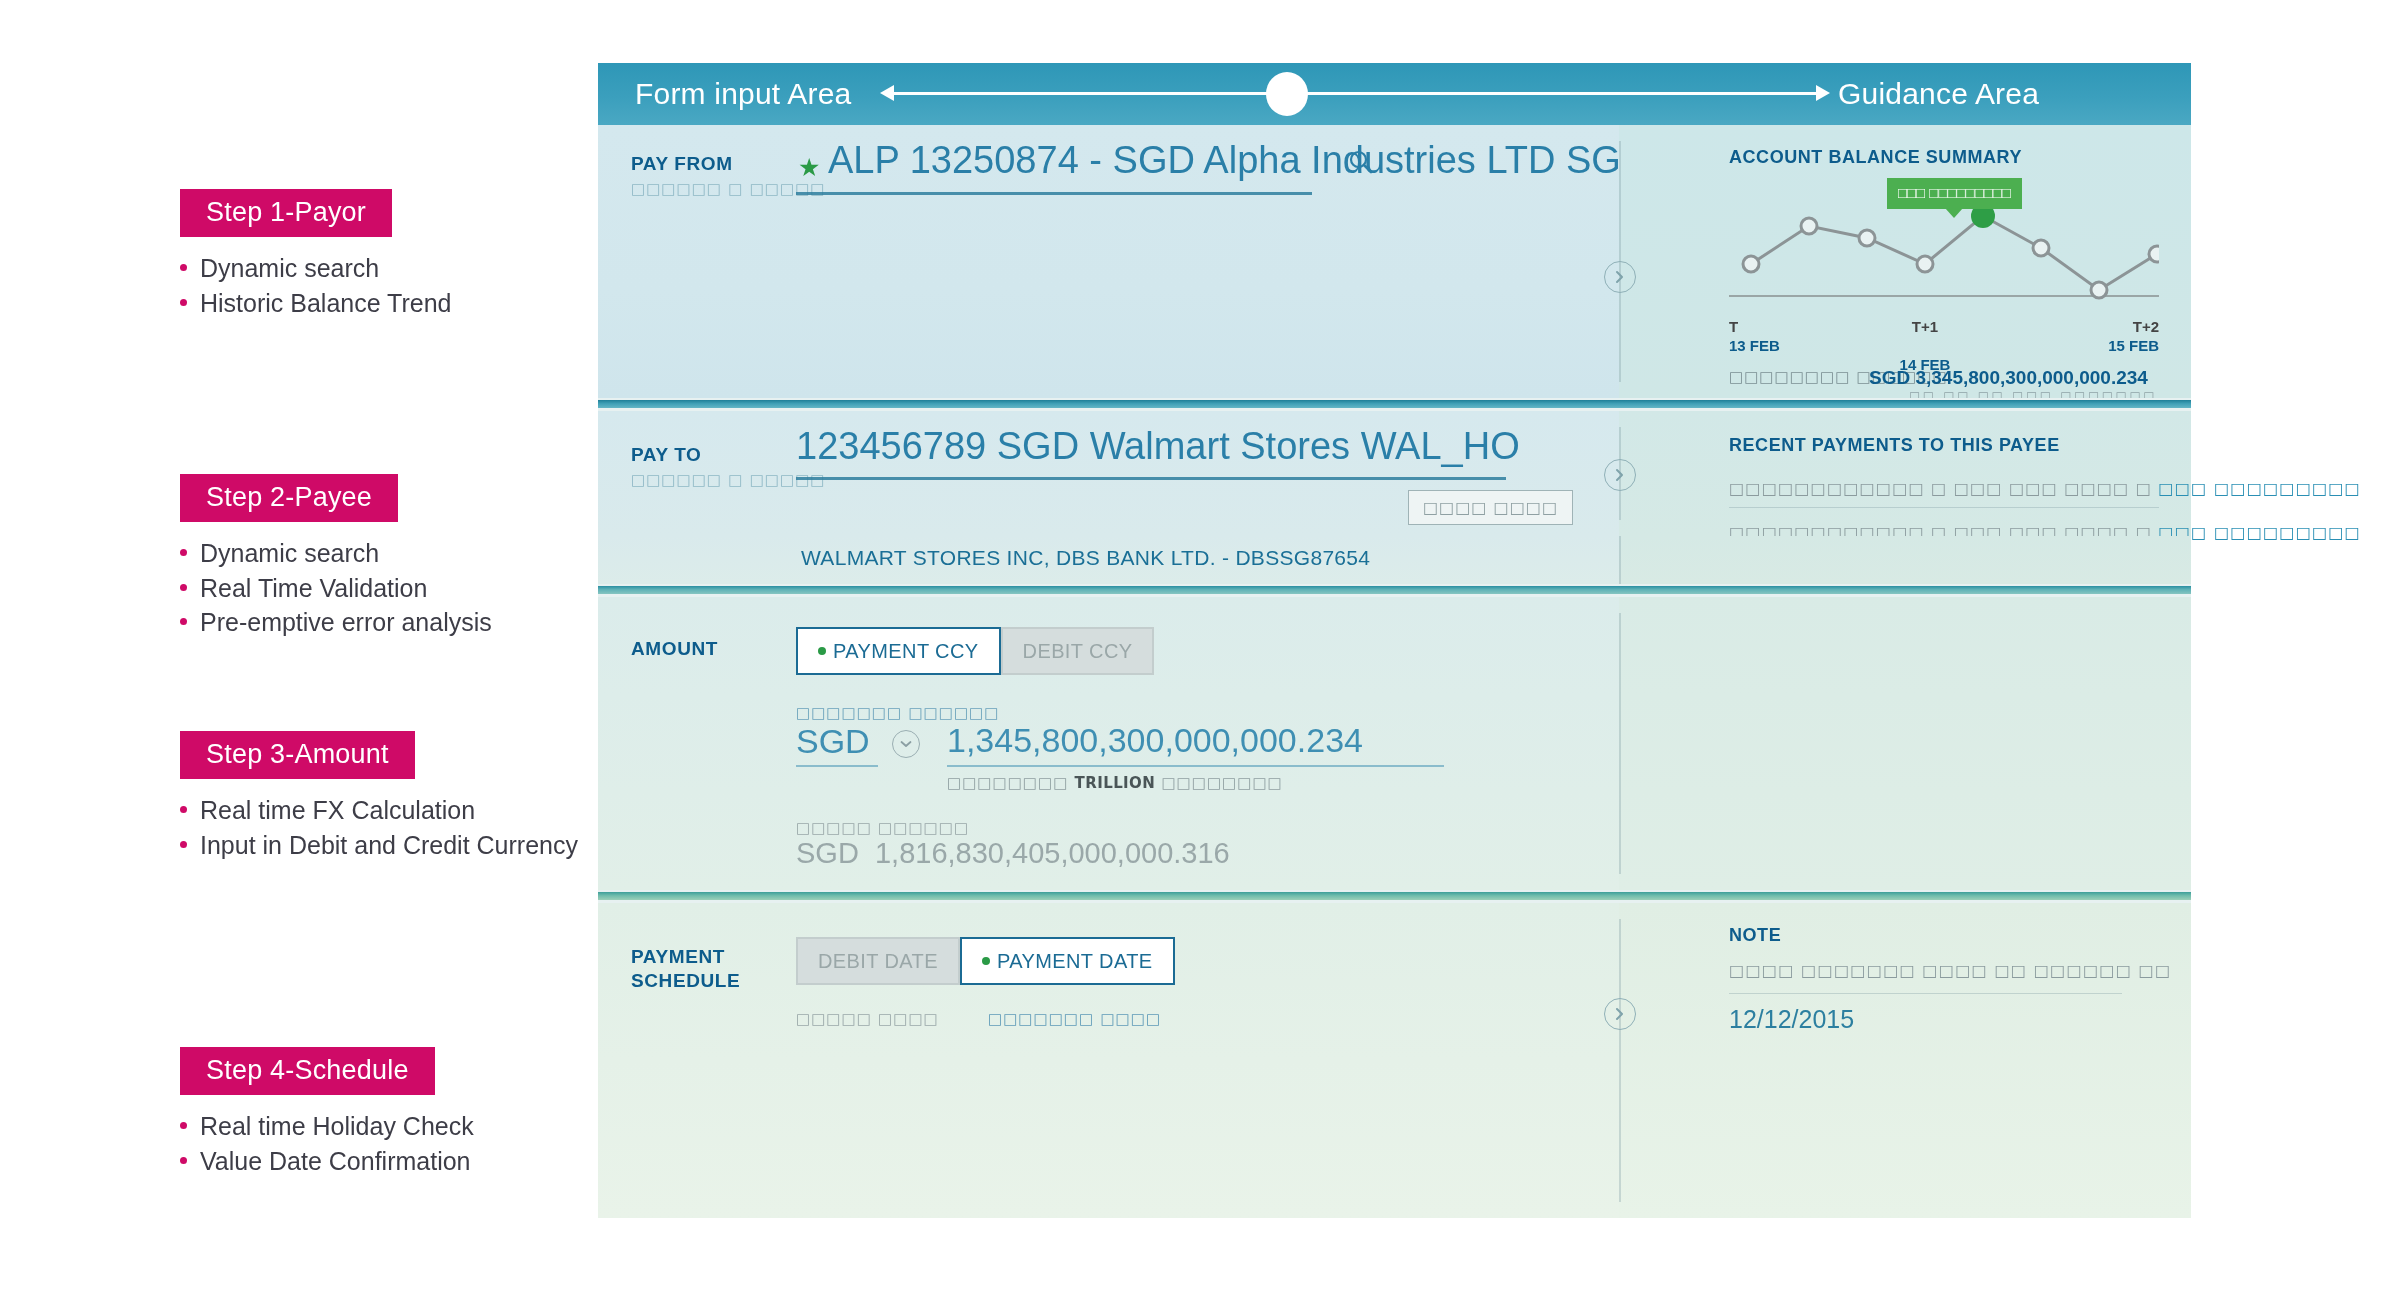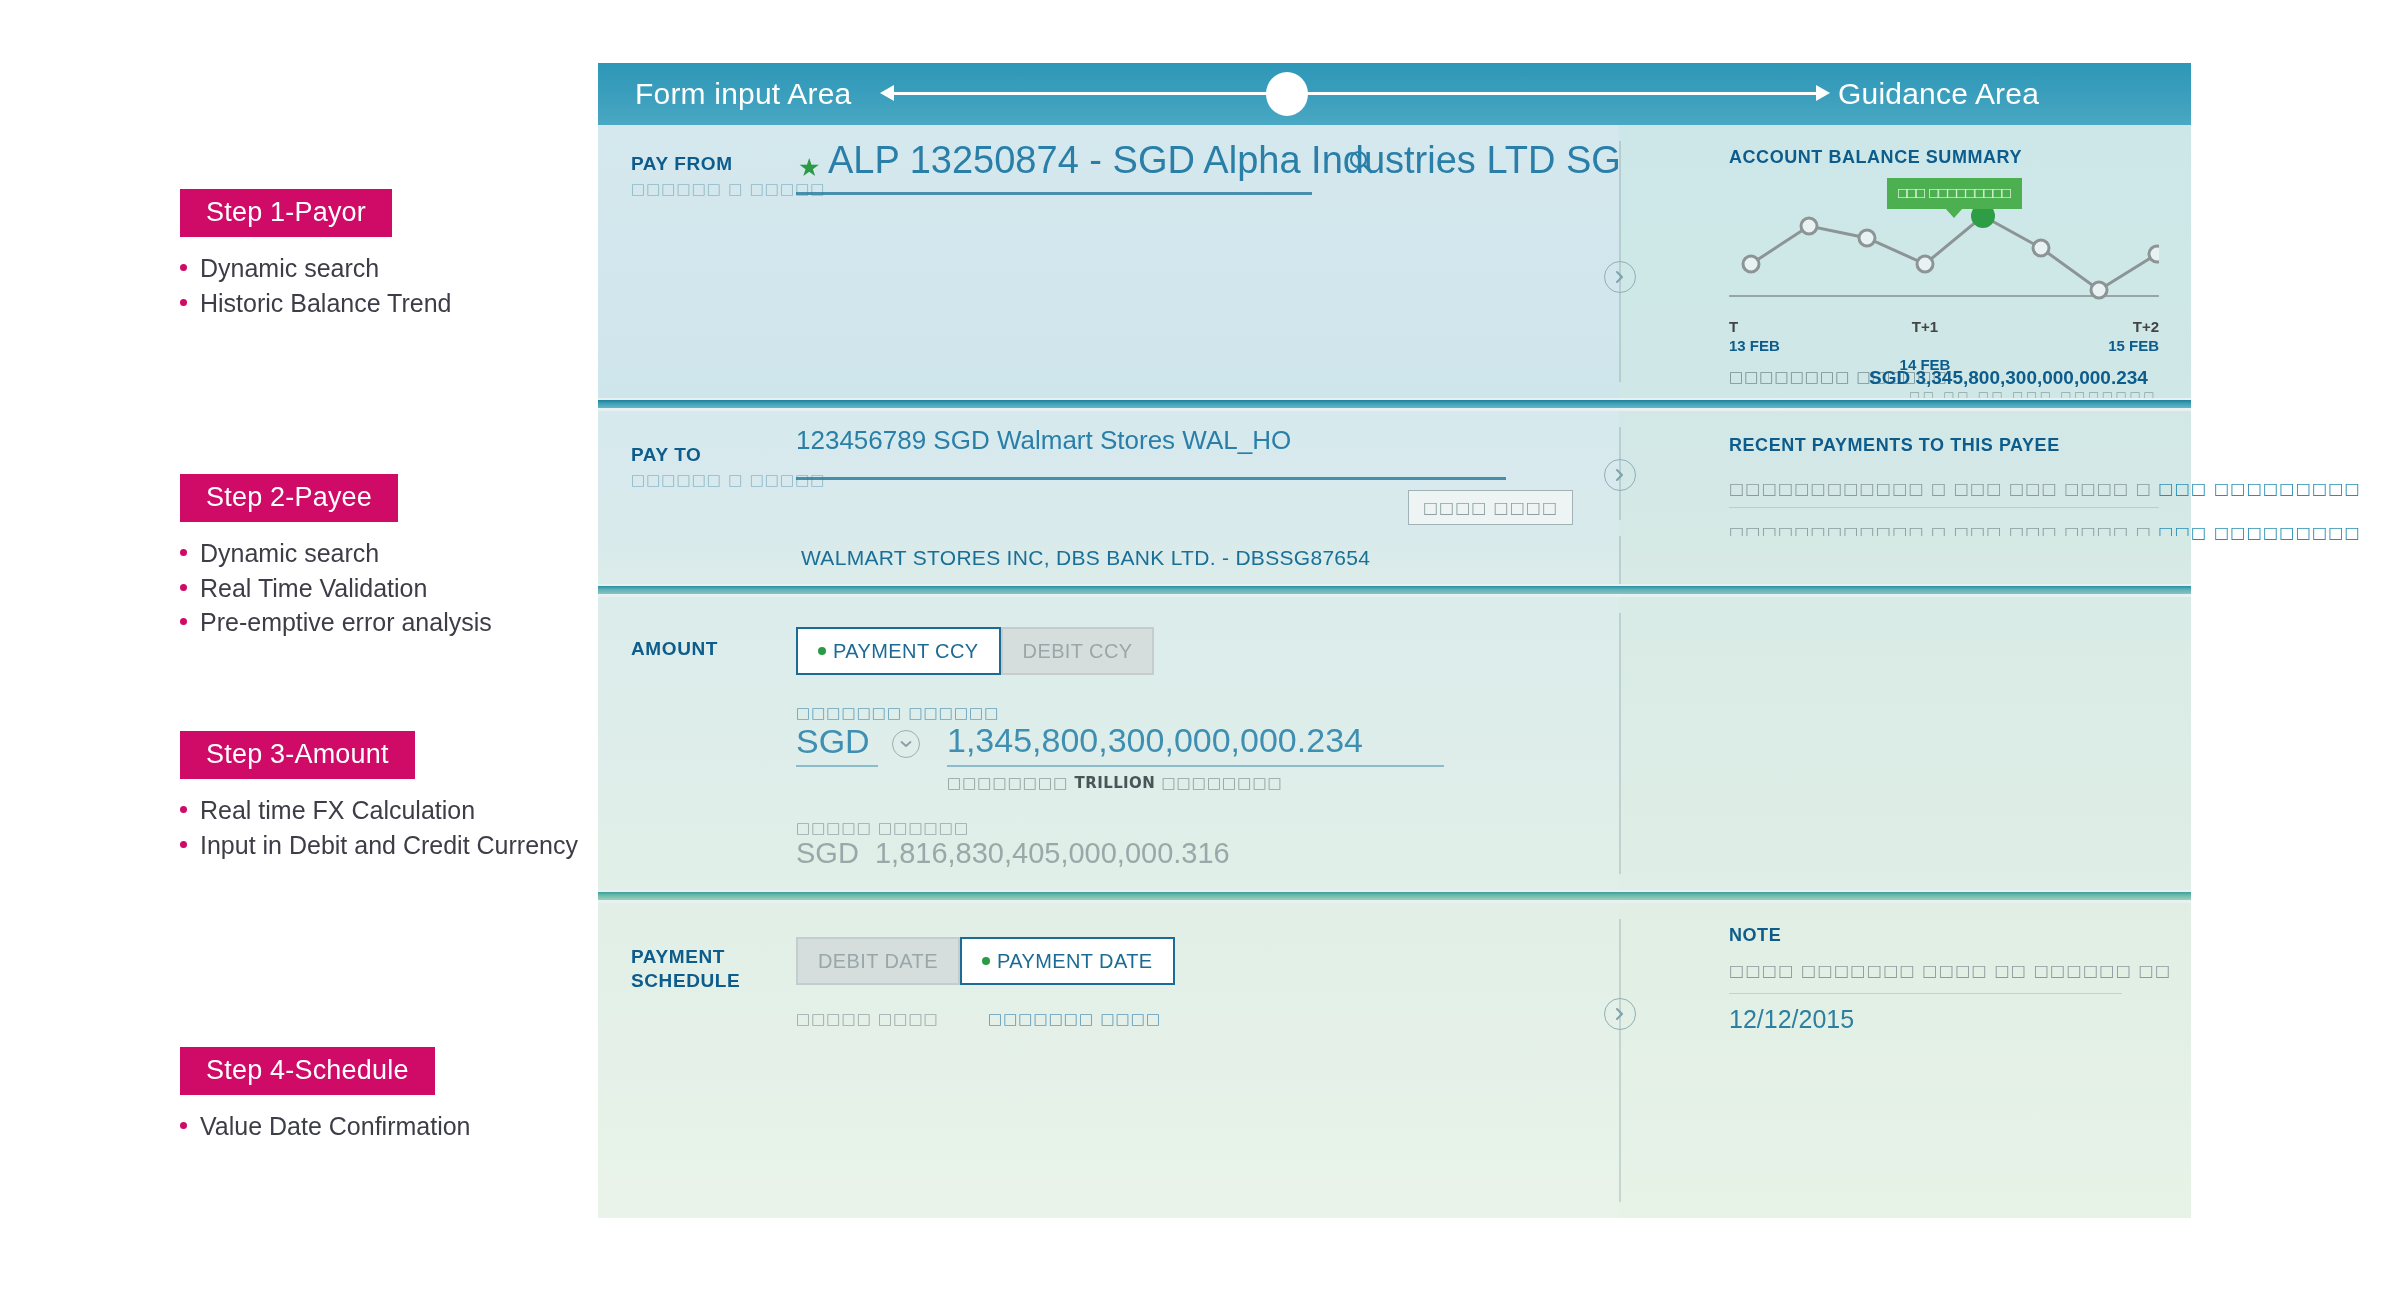--- a/index.html
+++ b/index.html
@@ -82,21 +82,21 @@
 
   .bal-row{position:absolute;left:110px;width:430px;}
   .bal-name{position:absolute;left:0;top:0;color:#7b8f93;font-size:15px;font-weight:bold;}
   .bal-amt{position:absolute;left:140px;top:-1px;color:#0d5c8c;font-size:19px;font-weight:bold;white-space:nowrap;}
   .bal-sub{position:absolute;left:180px;top:21px;color:#90a3a6;font-size:12px;font-weight:bold;letter-spacing:2.5px;white-space:nowrap;}
   .bal-hr{position:absolute;left:110px;width:430px;height:1px;background:rgba(120,150,158,.35);}
 
   
   .b2-label{left:33px;top:32px;}
   .b2-sub{left:33px;top:60px;color:#8fb8c6;}
-  .b2-val{left:198px;top:14px;font-size:26px;white-space:nowrap;}
+  .b2-val{left:198px;top:14px;font-size:38px;white-space:nowrap;}
   .b2-uline{left:198px;top:66px;width:710px;}
   .b2-chip{position:absolute;left:810px;top:79px;border:1.6px solid #9fb3b6;background:#eef4f4;
     padding:7px 14px;font-size:16px;color:#8fa0a3;}
   .b2-bank{position:absolute;left:203px;top:10px;color:#1a6f96;font-size:21px;letter-spacing:.3px;white-space:nowrap;}
 
   .rp-row{position:absolute;left:110px;font-size:16px;color:#8b9b9e;letter-spacing:1.2px;white-space:nowrap;}
   .rp-row b{color:#2a8fb4;font-weight:bold;letter-spacing:1.2px;}
   .rp-hr{position:absolute;left:110px;width:430px;height:1px;background:rgba(120,150,158,.32);}
 
   
@@ -154,20 +154,21 @@
       <div class="step-badge">Step 3-Amount</div>
       <ul class="step-list">
         <li><span class="bullet"></span><span>Real time FX Calculation</span></li>
         <li><span class="bullet"></span><span>Input in Debit and Credit Currency</span></li>
       </ul>
     </div>
 
     <div class="step-block" style="top:1047px;">
       <div class="step-badge">Step 4-Schedule</div>
       <ul class="step-list">
+        <li><span class="bullet"></span><span>Real time Holiday Check</span></li>
         <li><span class="bullet"></span><span>Value Date Confirmation</span></li>
       </ul>
     </div>
   </div>
 
   <div class="panel">
 
     <div class="hdr">
       <div class="hdr-left">Form input Area</div>
       <div class="hdr-track">

